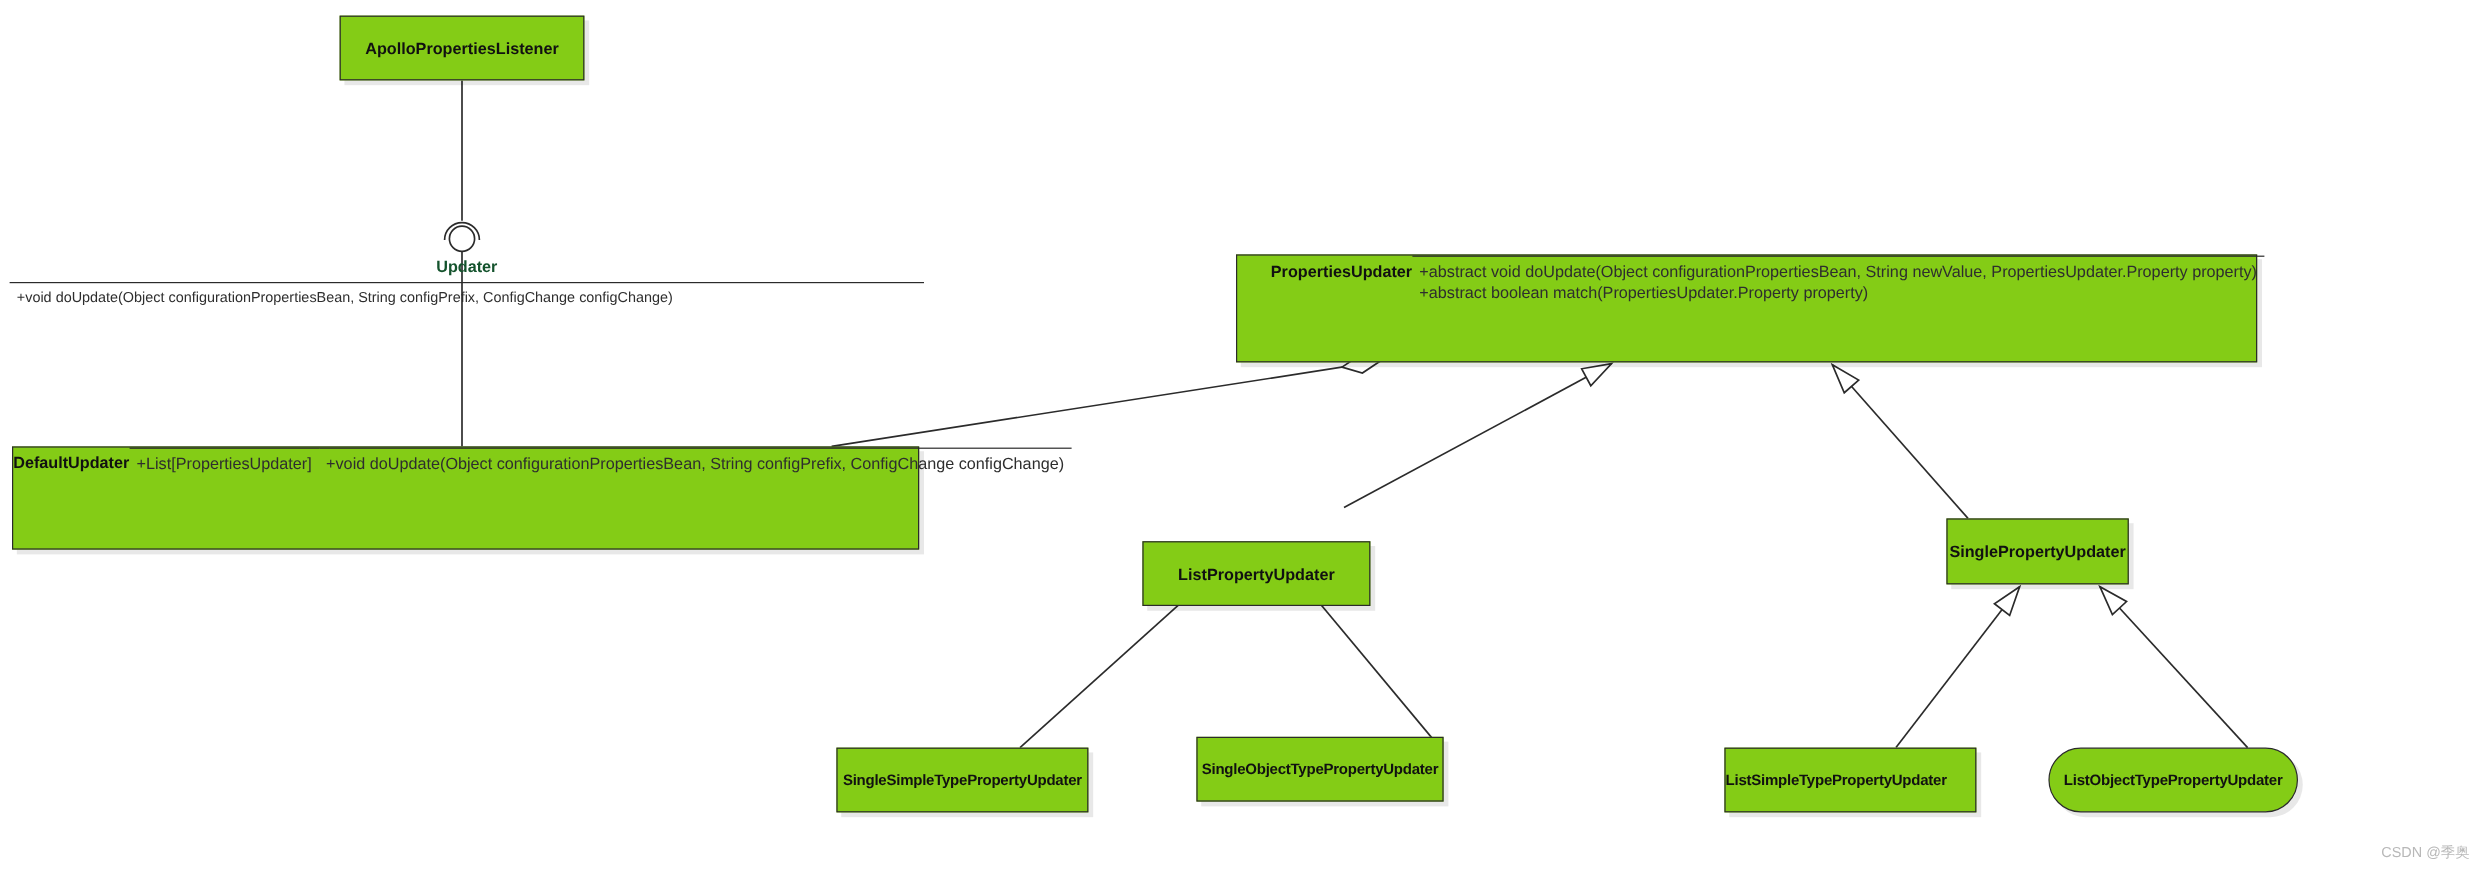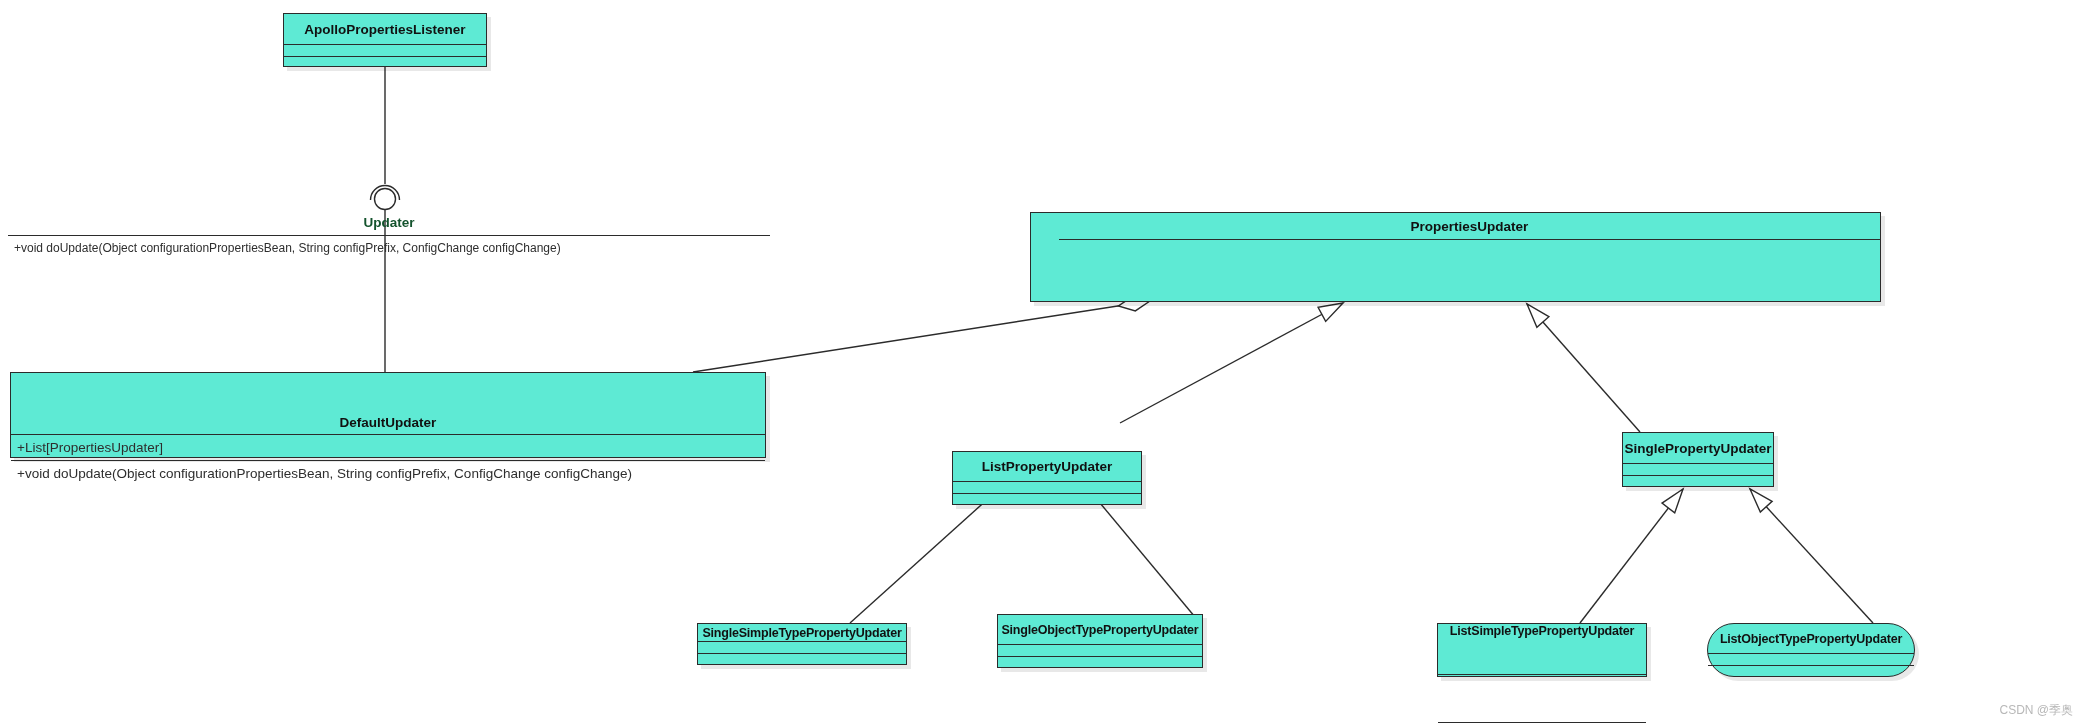--- a/index.html
+++ b/index.html
@@ -2,52 +2,52 @@
 <html><head>
 <meta charset="utf-8">
 <style>
   html,body{margin:0;padding:0;background:#ffffff;}
   .canvas{
     position:relative;width:2077px;height:727px;background:#ffffff;overflow:hidden;
     font-family:"Liberation Sans",sans-serif;color:#1f1f1f;
   }
   svg.wires{position:absolute;left:0;top:0;z-index:1;}
   .uml-class{
-    position:absolute;z-index:2;background:#5eead4;border:1.4px solid #2b2b2b;
+    position:absolute;z-index:2;background:#84cc16;border:1.4px solid #2b2b2b;
     box-shadow:4px 4px 0 rgba(0,0,0,0.09);
-    display:flex;flex-direction:column;box-sizing:border-box;
+    display:flex;box-sizing:border-box;
   }
   .uml-title{
     flex:1;display:flex;align-items:center;justify-content:center;
     font-weight:bold;font-size:13.5px;white-space:nowrap;color:#111;
   }
   .uml-title.tight{font-size:12.5px;letter-spacing:-0.2px;}
   .uml-comp{border-top:1.4px solid #2b2b2b;flex:none;box-sizing:border-box;}
   .uml-comp.empty{height:12px;}
   .uml-comp.text{font-size:13.5px;line-height:17px;color:#2e2e2e;padding:4px 6px;white-space:nowrap;}
   .uml-comp.grow{flex:1;}
   
   #c-apollo      {left:283px; top:13px;  width:204px;height:54px;}
   #c-apollo .uml-comp.b{height:10px;}
   #c-prop        {left:1030px;top:212px; width:851px;height:90px;padding-left:28px;}
   #c-prop .uml-title{flex:none;height:26px;}
   #c-default     {left:10px;  top:372px; width:756px;height:86px;}
-  #c-default .uml-title{flex:none;height:24px;margin-top:37px;}
+  #c-default .uml-title{flex:none;height:24px;}
   #c-listprop    {left:952px; top:423px; width:190px;height:54px;margin-top:28px;}
   #c-singleprop  {left:1622px;top:432px; width:152px;height:55px;}
-  #c-ssimple     {left:697px; top:623px; width:210px;height:42px;}
+  #c-ssimple     {left:697px; top:623px; width:210px;height:54px;}
   #c-sobject     {left:997px; top:614px; width:206px;height:54px;}
   #c-lsimple     {left:1437px;top:623px; width:210px;height:54px;gap:36px;}
   #c-lobject     {left:1707px;top:623px; width:208px;height:54px;border-radius:27px;}
   .uml-comp.empty.b{height:11px;}
   
   #iface{position:absolute;z-index:2;left:8px;top:215px;width:762px;}
   .iface-title{text-align:center;font-weight:bold;font-size:13.5px;color:#14532d;padding-bottom:5px;border-bottom:1.5px solid #2b2b2b;}
   .iface-method{font-size:12px;color:#2e2e2e;padding:5px 0 0 6px;white-space:nowrap;}
-  .watermark{position:absolute;z-index:3;right:4px;bottom:8px;font-size:12px;color:#b8b8b8;}
+  .watermark{position:absolute;z-index:3;right:19px;bottom:8px;font-size:12px;color:#b8b8b8;}
 </style>
 </head>
 <body>
 
 <div class="canvas">
 
   <svg class="wires" width="2077" height="727" viewBox="0 0 2077 727">
     <defs>
       <marker id="mTri" markerUnits="userSpaceOnUse" markerWidth="30" markerHeight="24" refX="27" refY="11" orient="auto">
         <path d="M27,11 L3,3 L3,19 Z" fill="#ffffff" stroke="#2b2b2b" stroke-width="1.4"></path>
@@ -85,20 +85,24 @@
   </div>
 
   <div id="iface">
     <div class="iface-title">Updater</div>
     <div class="iface-method">+void doUpdate(Object configurationPropertiesBean, String configPrefix, ConfigChange configChange)</div>
   </div>
 
   <div class="uml-class" id="c-prop">
     <div class="uml-title">PropertiesUpdater</div>
     <div class="uml-comp empty"></div>
+    <div class="uml-comp text grow">
+      <div>+abstract void doUpdate(Object configurationPropertiesBean, String newValue, PropertiesUpdater.Property property)</div>
+      <div>+abstract boolean match(PropertiesUpdater.Property property)</div>
+    </div>
   </div>
 
   <div class="uml-class" id="c-default">
     <div class="uml-title">DefaultUpdater</div>
     <div class="uml-comp text">
       <div>+List[PropertiesUpdater]</div>
     </div>
     <div class="uml-comp text grow">
       <div>+void doUpdate(Object configurationPropertiesBean, String configPrefix, ConfigChange configChange)</div>
     </div>

